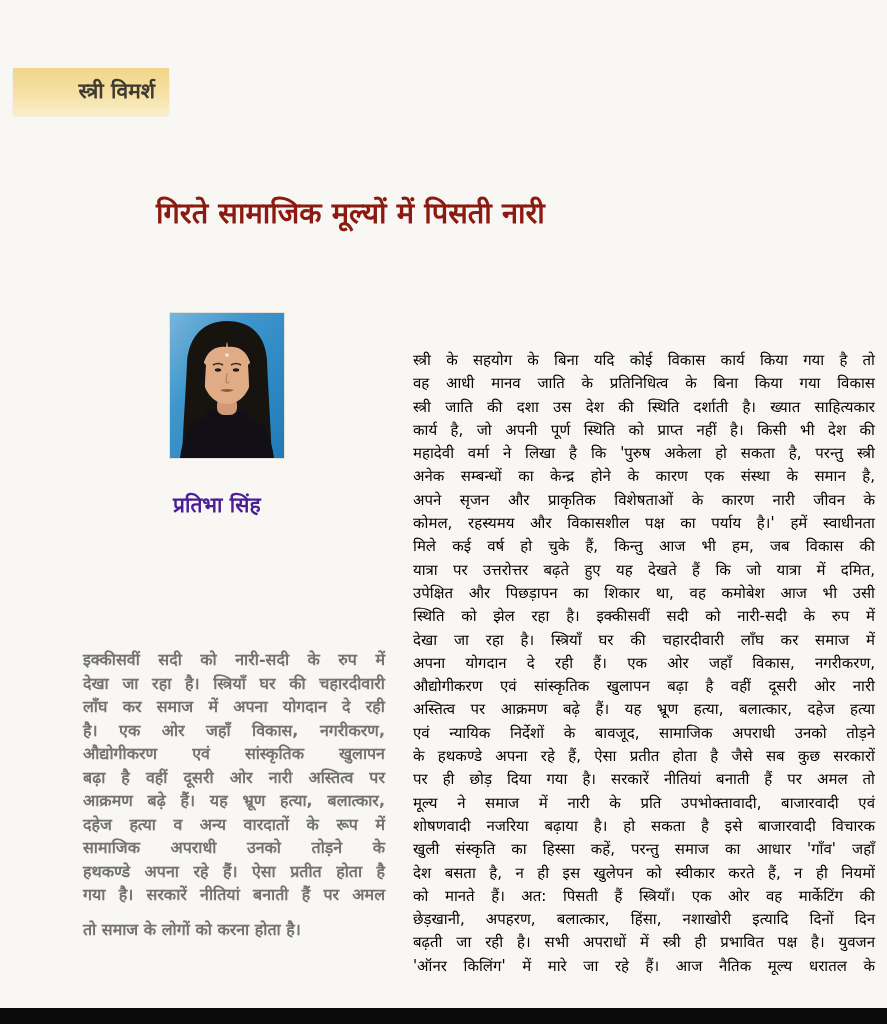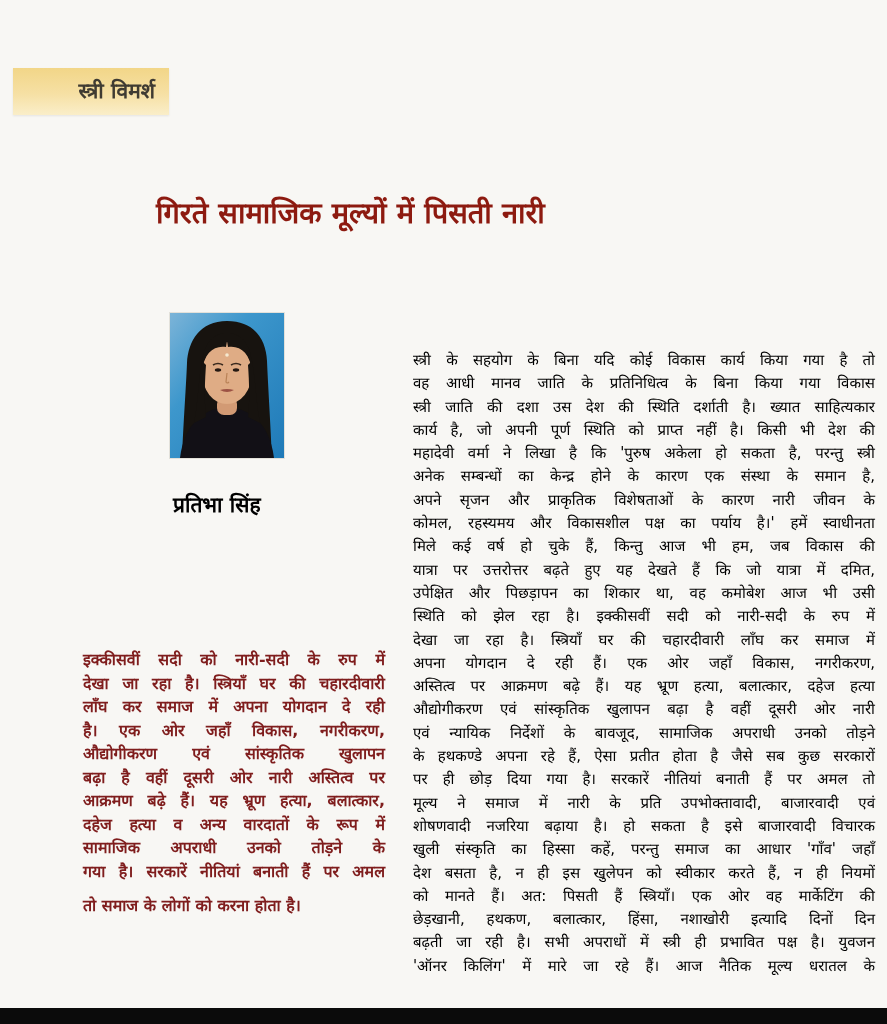--- a/index.html
+++ b/index.html
@@ -37,26 +37,26 @@
   .photo{
     position:absolute;left:170px;top:313px;width:114px;height:145px;
     outline:1px solid #e3e1da;
     background:#2a8dc6;
   }
   .photo svg{display:block;}
   
   .author{
     position:absolute;left:173px;top:490px;
     font-size:21px;font-weight:bold;
-    color:#000000;
+    color:#4c1d95;
   }
   
   .pullquote{
     position:absolute;left:83px;top:648px;width:302px;
-    color:#7f1d1d;
+    color:#737373;
     font-size:16px;
     font-weight:bold;
   }
   .pullquote .line{
     height:23.5px;line-height:23.5px;
     text-align:justify;text-align-last:justify;
     white-space:nowrap;
     overflow:visible;
   }
   .pullquote .line:last-child{text-align-last:left;margin-top:11px;}
@@ -133,49 +133,50 @@
   <div class="pullquote">
       <div class="line">इक्कीसवीं सदी को नारी-सदी के रुप में</div>
       <div class="line">देखा जा रहा है। स्त्रियाँ घर की चहारदीवारी</div>
       <div class="line">लाँघ कर समाज में अपना योगदान दे रही</div>
       <div class="line">है। एक ओर जहाँ विकास, नगरीकरण,</div>
       <div class="line">औद्योगीकरण एवं सांस्कृतिक खुलापन</div>
       <div class="line">बढ़ा है वहीं दूसरी ओर नारी अस्तित्व पर</div>
       <div class="line">आक्रमण बढ़े हैं। यह भ्रूण हत्या, बलात्कार,</div>
       <div class="line">दहेज हत्या व अन्य वारदातों के रूप में</div>
       <div class="line">सामाजिक अपराधी उनको तोड़ने के</div>
+      <div class="line">हथकण्डे अपना रहे हैं। ऐसा प्रतीत होता है</div>
       <div class="line">गया है। सरकारें नीतियां बनाती हैं पर अमल</div>
       <div class="line">तो समाज के लोगों को करना होता है।</div>
     </div>
 
   <div class="article">
       <div class="line">स्त्री के सहयोग के बिना यदि कोई विकास कार्य किया गया है तो</div>
       <div class="line">वह आधी मानव जाति के प्रतिनिधित्व के बिना किया गया विकास</div>
       <div class="line">स्त्री जाति की दशा उस देश की स्थिति दर्शाती है। ख्यात साहित्यकार</div>
       <div class="line">कार्य है, जो अपनी पूर्ण स्थिति को प्राप्त नहीं है। किसी भी देश की</div>
       <div class="line">महादेवी वर्मा ने लिखा है कि 'पुरुष अकेला हो सकता है, परन्तु स्त्री</div>
       <div class="line">अनेक सम्बन्धों का केन्द्र होने के कारण एक संस्था के समान है,</div>
       <div class="line">अपने सृजन और प्राकृतिक विशेषताओं के कारण नारी जीवन के</div>
       <div class="line">कोमल, रहस्यमय और विकासशील पक्ष का पर्याय है।' हमें स्वाधीनता</div>
       <div class="line">मिले कई वर्ष हो चुके हैं, किन्तु आज भी हम, जब विकास की</div>
       <div class="line">यात्रा पर उत्तरोत्तर बढ़ते हुए यह देखते हैं कि जो यात्रा में दमित,</div>
       <div class="line">उपेक्षित और पिछड़ापन का शिकार था, वह कमोबेश आज भी उसी</div>
       <div class="line">स्थिति को झेल रहा है। इक्कीसवीं सदी को नारी-सदी के रुप में</div>
       <div class="line">देखा जा रहा है। स्त्रियाँ घर की चहारदीवारी लाँघ कर समाज में</div>
       <div class="line">अपना योगदान दे रही हैं। एक ओर जहाँ विकास, नगरीकरण,</div>
+      <div class="line">औद्योगीकरण एवं सांस्कृतिक खुलापन बढ़ा है वहीं दूसरी ओर नारी</div>
       <div class="line">अस्तित्व पर आक्रमण बढ़े हैं। यह भ्रूण हत्या, बलात्कार, दहेज हत्या</div>
-      <div class="line">औद्योगीकरण एवं सांस्कृतिक खुलापन बढ़ा है वहीं दूसरी ओर नारी</div>
       <div class="line">एवं न्यायिक निर्देशों के बावजूद, सामाजिक अपराधी उनको तोड़ने</div>
       <div class="line">के हथकण्डे अपना रहे हैं, ऐसा प्रतीत होता है जैसे सब कुछ सरकारों</div>
       <div class="line">पर ही छोड़ दिया गया है। सरकारें नीतियां बनाती हैं पर अमल तो</div>
       <div class="line">मूल्य ने समाज में नारी के प्रति उपभोक्तावादी, बाजारवादी एवं</div>
       <div class="line">शोषणवादी नजरिया बढ़ाया है। हो सकता है इसे बाजारवादी विचारक</div>
       <div class="line">खुली संस्कृति का हिस्सा कहें, परन्तु समाज का आधार 'गाँव' जहाँ</div>
       <div class="line">देश बसता है, न ही इस खुलेपन को स्वीकार करते हैं, न ही नियमों</div>
       <div class="line">को मानते हैं। अत: पिसती हैं स्त्रियाँ। एक ओर वह मार्केटिंग की</div>
-      <div class="line">छेड़खानी, हथकण, बलात्कार, हिंसा, नशाखोरी इत्यादि दिनों दिन</div>
+      <div class="line">छेड़खानी, अपहरण, बलात्कार, हिंसा, नशाखोरी इत्यादि दिनों दिन</div>
       <div class="line">बढ़ती जा रही है। सभी अपराधों में स्त्री ही प्रभावित पक्ष है। युवजन</div>
       <div class="line">'ऑनर किलिंग' में मारे जा रहे हैं। आज नैतिक मूल्य धरातल के</div>
     </div>
 
   <div class="bottom-bar"></div>
 
 </div>
 
 </body></html>

